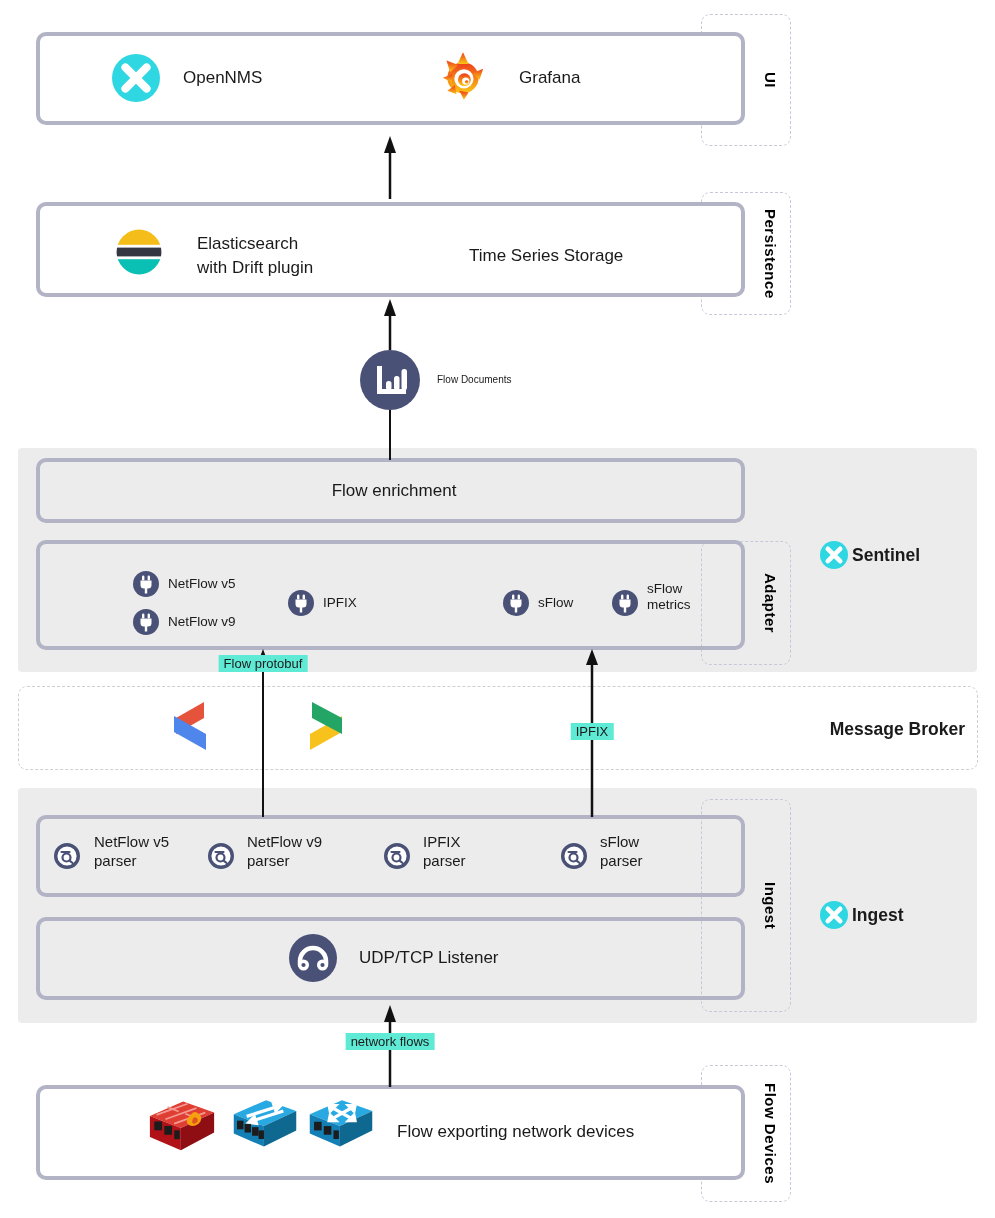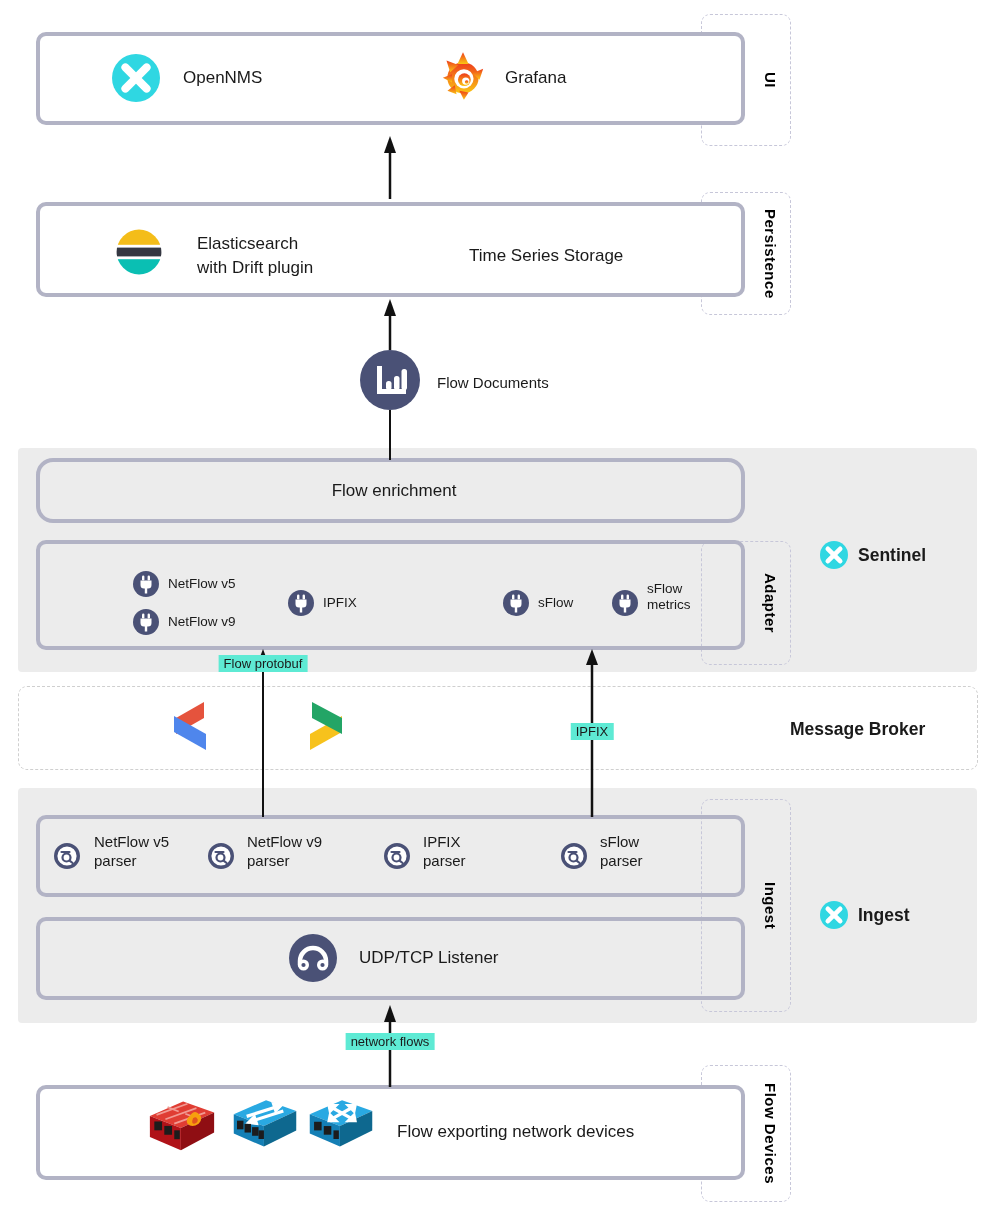--- a/index.html
+++ b/index.html
@@ -16,43 +16,43 @@
   .dash-adap { left:701px; top:541px;  width:90px;  height:124px; }
   .dash-mb   { left:18px;  top:686px;  width:960px; height:84px;  border-color:#cfcfcf; }
   .dash-ing  { left:701px; top:799px;  width:90px;  height:213px; }
   .dash-fd   { left:701px; top:1065px; width:90px;  height:137px; }
 
   .sbox { position:absolute; left:36px; width:709px; border:4px solid #b2b3c5; border-radius:10px; box-sizing:border-box; z-index:3; }
   .sbox.white { background:#fff; }
   .sbox.clear { background:transparent; }
   .box-ui     { top:32px;   height:93px; }
   .box-pers   { top:202px;  height:95px; }
-  .box-enrich { top:458px;  height:65px; display:flex; align-items:center; justify-content:center;border-radius:17px; }
+  .box-enrich { top:458px;  height:65px; display:flex; align-items:center; justify-content:center; }
   .box-adap   { top:540px;  height:110px; }
   .box-parse  { top:815px;  height:82px; }
   .box-listen { top:917px;  height:83px; }
   .box-dev    { top:1085px; height:95px; }
 
   .vlabel { position:absolute; left:752px; width:36px; display:flex; align-items:center; justify-content:center;
             writing-mode:vertical-rl; font-weight:bold; font-size:15px; letter-spacing:.5px; color:#000; z-index:4; }
   .vl-ui   { top:14px;   height:132px; }
   .vl-pers { top:192px;  height:123px; }
   .vl-adap { top:541px;  height:124px; }
   .vl-ing  { top:799px;  height:213px; }
   .vl-fd   { top:1065px; height:137px; }
 
   .abs { position:absolute; z-index:4; }
   .t17 { font-size:17px; line-height:20px;margin-left:7px; }
   .t15 { font-size:15px; line-height:19px; }
   .t13 { font-size:13.5px; line-height:16px; }
 
-  .brand { position:absolute; display:flex; align-items:center; gap:10px; z-index:4; }
+  .brand { position:absolute; display:flex; align-items:center; gap:4px; z-index:4; }
   .brand span { font-weight:bold; font-size:17.5px; }
 
-  .mb-title { position:absolute; left:790px; top:719px; width:175px; font-weight:bold; font-size:17.5px; z-index:4; }
+  .mb-title { position:absolute; left:790px; top:719px; width:175px; font-weight:bold; font-size:17.5px; z-index:4;text-align:right; }
 
   svg.connectors { position:absolute; left:0; top:0; z-index:5; pointer-events:none; }
   .chip { position:absolute; transform:translateX(-50%); background:#5eead4; padding:1px 5px; font-size:13px; white-space:nowrap; z-index:6; }
 
   .icon { display:block; }
   .hidden-defs { position:absolute; width:0; height:0; overflow:hidden; }
 </style>
 </head>
 <body>
 
@@ -232,35 +232,35 @@
   <div class="vlabel vl-ing">Ingest</div>
   <div class="vlabel vl-fd">Flow Devices</div>
 
   <svg class="icon abs" style="left:112px;top:54px" width="48" height="48">
       <use href="#sym-opennms"></use>
     </svg>
   <div class="abs t17" style="left:176px;top:68px">OpenNMS</div>
   <svg class="icon abs" style="left:441px;top:52px" width="44" height="48">
       <use href="#sym-grafana"></use>
     </svg>
-  <div class="abs t17" style="left:498px;top:68px">Grafana</div>
+  <div class="abs t17" style="left:512px;top:68px">Grafana</div>
 
   <svg class="icon abs" style="left:115px;top:228px" width="48" height="48">
       <use href="#sym-es"></use>
     </svg>
   <div class="abs t17" style="left:190px;top:232px;line-height:24px">
     <div>Elasticsearch</div>
     <div>with Drift plugin</div>
   </div>
   <div class="abs t17" style="left:462px;top:246px">Time Series Storage</div>
 
   <svg class="icon abs" style="left:360px;top:350px" width="60" height="60">
       <use href="#sym-flowdocs"></use>
     </svg>
-  <div class="abs" style="left:437px;top:374px;font-size:15px">Flow Documents</div>
+  <div class="abs" style="left:437px;top:374px;font-size:10px">Flow Documents</div>
 
   <svg class="icon abs" style="left:133px;top:571px" width="26" height="26">
       <use href="#sym-plug"></use>
     </svg>
   <div class="abs t13" style="left:168px;top:576px">NetFlow v5</div>
   <svg class="icon abs" style="left:133px;top:609px" width="26" height="26">
       <use href="#sym-plug"></use>
     </svg>
   <div class="abs t13" style="left:168px;top:614px">NetFlow v9</div>
   <svg class="icon abs" style="left:288px;top:590px" width="26" height="26">

